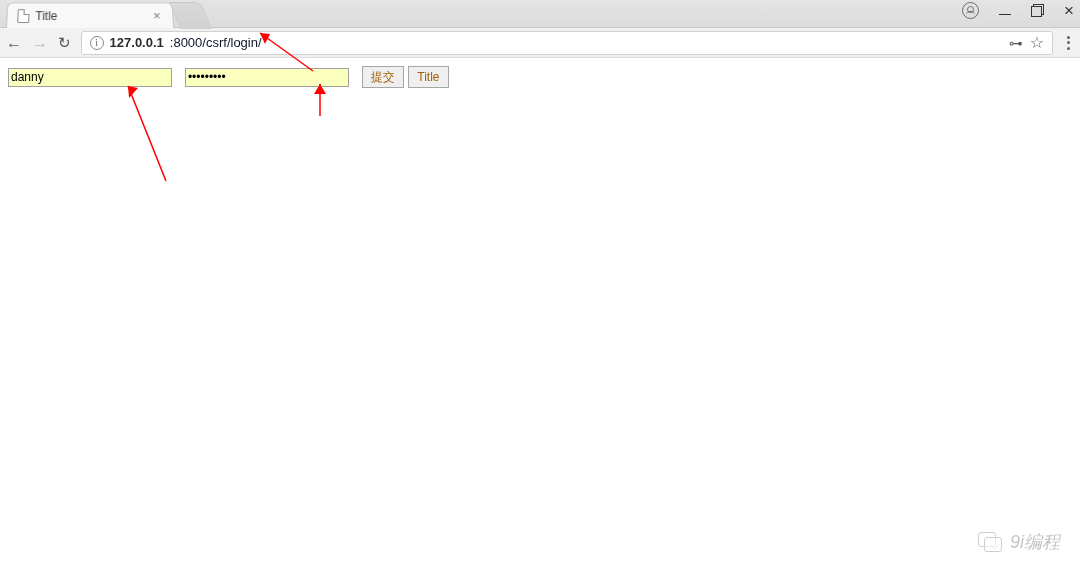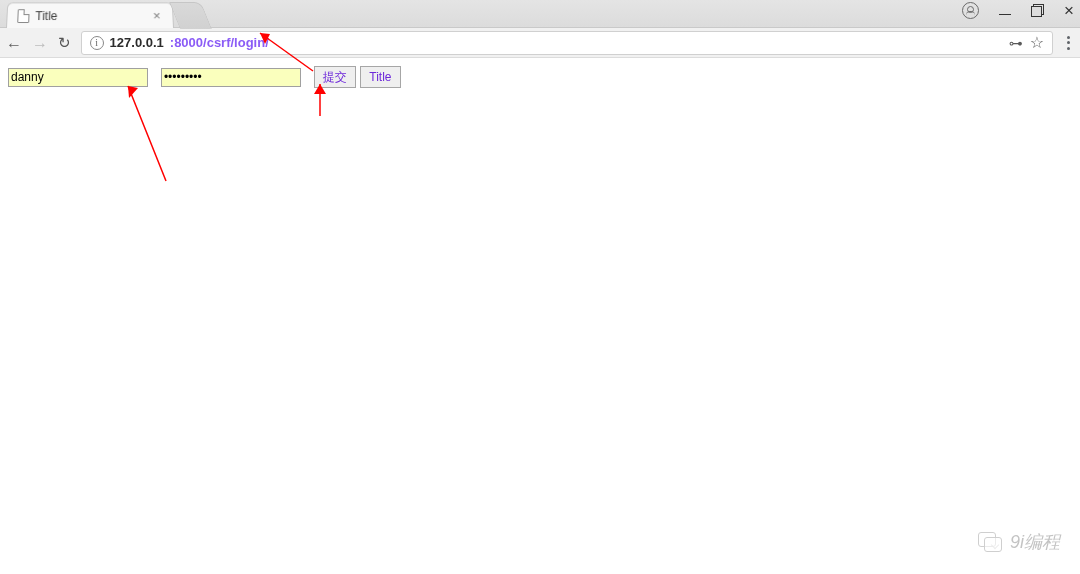--- a/index.html
+++ b/index.html
@@ -32,31 +32,31 @@
   .win-close{font-size:17px;line-height:12px;color:#333;}
 
   
   .toolbar{height:30px;background:#f1f1f1;border-bottom:1px solid #dcdcdc;display:flex;align-items:center;padding:0 6px;gap:10px;}
   .nav-arrow{color:#606060;font-size:16px;cursor:pointer;}
   .nav-arrow.disabled{color:#bcbcbc;}
   .reload{font-size:15px;color:#555;cursor:pointer;}
   .omnibox{flex:1;height:24px;border:1px solid #d0d0d0;border-radius:3px;background:#fff;display:flex;align-items:center;padding:0 8px;gap:6px;font-size:13px;color:#5a5a5a;}
   .info-i{width:14px;height:14px;border:1.2px solid #888;border-radius:50%;display:flex;align-items:center;justify-content:center;font-size:10px;font-family:"Times New Roman",serif;color:#666;}
   .url-host{color:#2c2c2c;font-weight:bold;}
-  .url-rest{color:#8b5cf6;font-weight:bold;}
+  .url-rest{color:#0f172a;}
   .omni-right{margin-left:auto;display:flex;align-items:center;gap:10px;color:#5a5a5a;font-size:15px;}
   .key-ic{font-size:14px;letter-spacing:-3px;}
   .star-ic{font-size:16px;color:#5a5a5a;}
   .kebab{display:flex;flex-direction:column;gap:2.5px;padding:0 4px;cursor:pointer;}
   .kebab span{width:3px;height:3px;background:#5f6368;border-radius:50%;}
 
   
   .page{padding:8px;position:relative;height:calc(100% - 58px);}
-  .field{width:140px;height:19px;border:1px solid #a0a0a0;background:#faffbd;font-size:12px;padding:8px 2px;color:#000;vertical-align:middle;}
-  .btn{height:22px;font-size:12px;background:#efefef;border:1px solid #a6a6a6;padding:0 8px;cursor:pointer;color:#6d28d9;vertical-align:middle;}
+  .field{width:164px;height:19px;border:1px solid #a0a0a0;background:#faffbd;font-size:12px;padding:8px 2px;color:#000;vertical-align:middle;}
+  .btn{height:22px;font-size:12px;background:#efefef;border:1px solid #a6a6a6;padding:0 8px;cursor:pointer;color:#a16207;vertical-align:middle;}
   .gap{display:inline-block;width:4px;}
 
   
   .arrow{position:absolute;pointer-events:none;}
   .arrow-head{fill:#ff0000;}
   .arrow-line{stroke:#ff0000;stroke-width:1.5;}
 
   
   .watermark{position:absolute;right:20px;bottom:20px;display:flex;align-items:center;gap:8px;opacity:0.35;color:#555;font-size:18px;font-style:italic;margin-top:12px;}
   .wm-ic{position:relative;width:24px;height:20px;}

